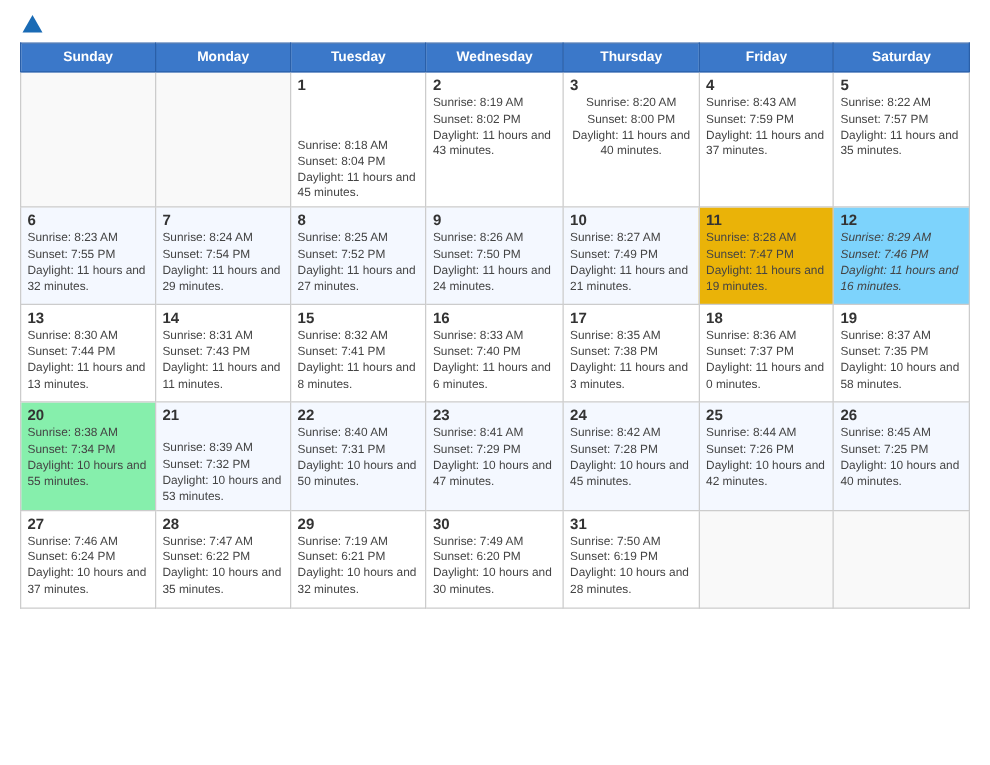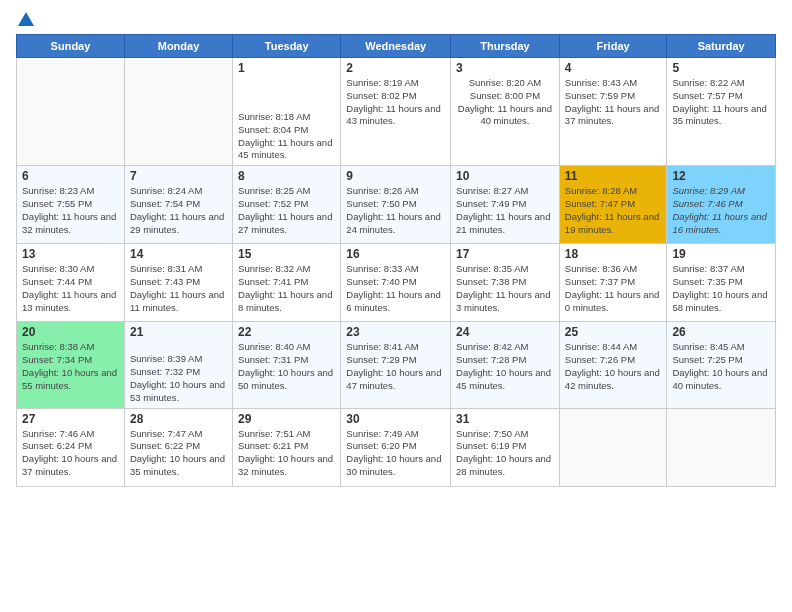--- a/index.html
+++ b/index.html
@@ -303,21 +303,21 @@
 Daylight: 10 hours and 37 minutes.</div>
           </td>
           <td>
             <span class="day-num">28</span>
             <div class="day-info" style="white-space: pre-line;">Sunrise: 7:47 AM
 Sunset: 6:22 PM
 Daylight: 10 hours and 35 minutes.</div>
           </td>
           <td>
             <span class="day-num">29</span>
-            <div class="day-info" style="white-space: pre-line;">Sunrise: 7:51 AM
+            <div class="day-info" style="white-space: pre-line;">Sunrise: 7:19 AM
 Sunset: 6:21 PM
 Daylight: 10 hours and 32 minutes.</div>
           </td>
           <td>
             <span class="day-num">30</span>
             <div class="day-info" style="white-space: pre-line;">Sunrise: 7:49 AM
 Sunset: 6:20 PM
 Daylight: 10 hours and 30 minutes.</div>
           </td>
           <td>

